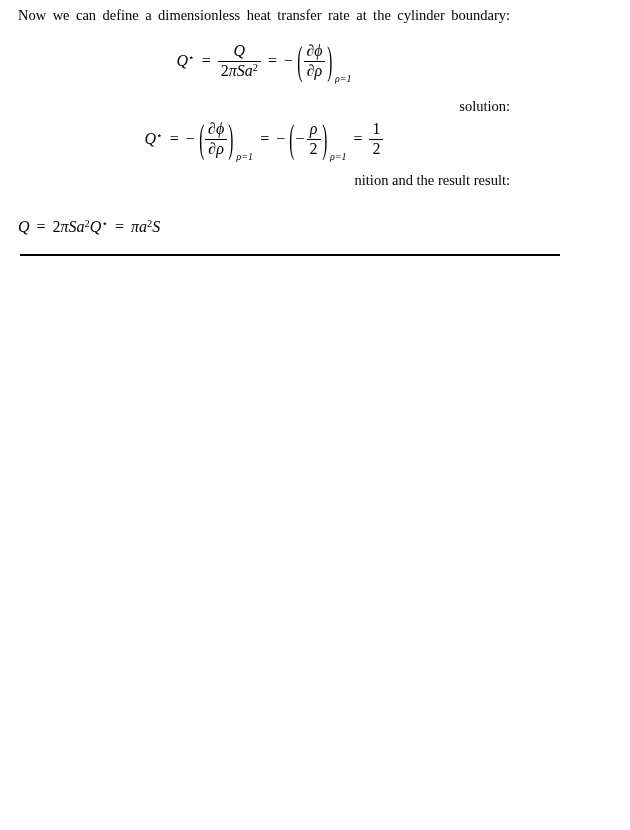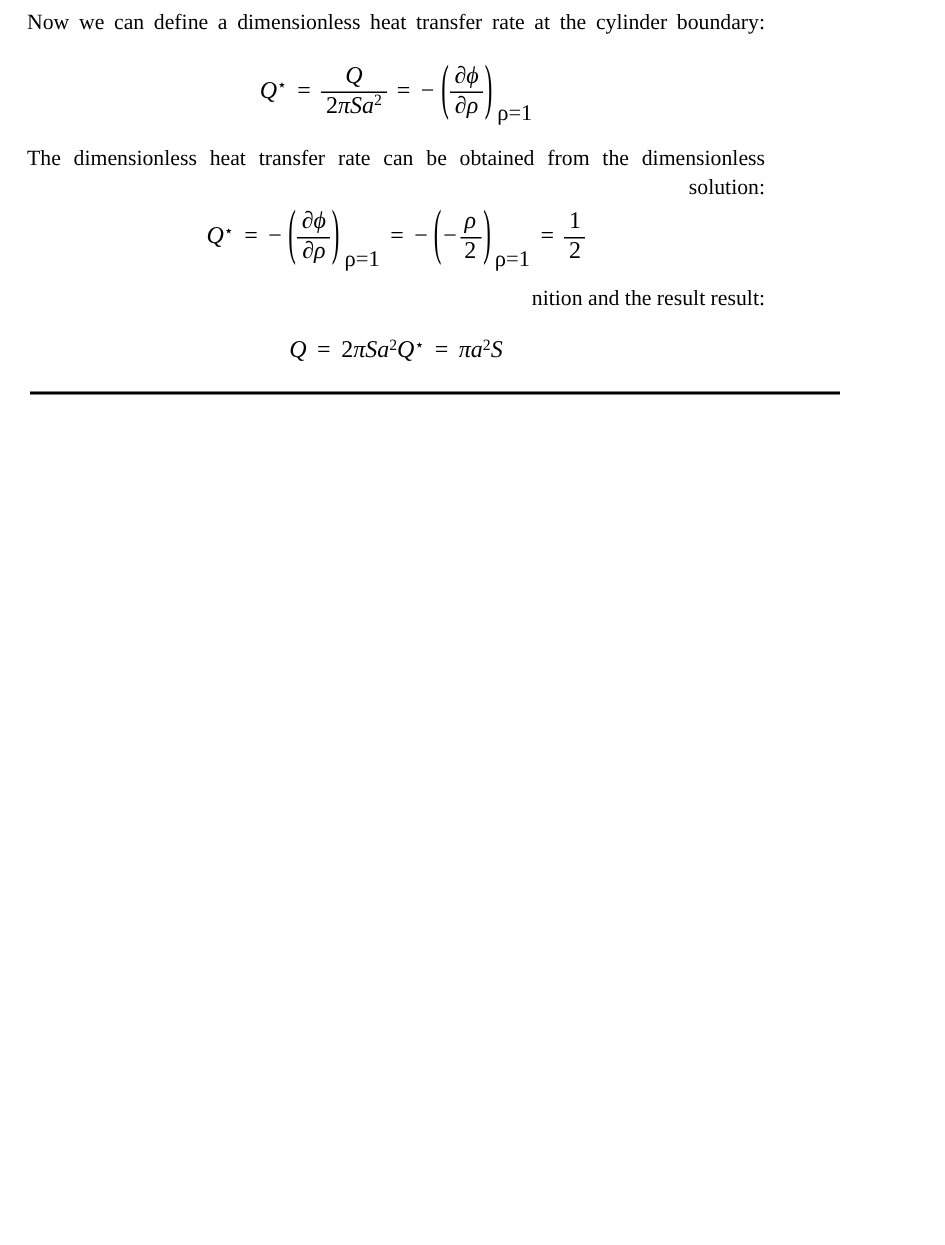--- a/index.html
+++ b/index.html
@@ -40,24 +40,23 @@
     height: 48px;
     font-family: "Liberation Serif", "DejaVu Serif", "DejaVu Sans", serif;
     font-size: 16px;
     line-height: 1;
   }
   .eq1 { margin-top: 12px; }
   .eq2 { margin-top: -1px; }
   .p2 { margin-top: 12px; }
   .p3 { margin-top: 8px; }
   .equation3 {
-    margin-top: 12px;
+    margin-top: 24px;
     height: 26px;
     line-height: 26px;
-    text-align: center;
     font-family: "Liberation Serif", "DejaVu Serif", "DejaVu Sans", serif;
     font-size: 16px;
   }
   .p4 { margin-top: 15px; }
 
   .it { font-style: italic; }
   .sup {
     font-size: 10.5px;
     vertical-align: 5px;
     line-height: 0;
@@ -74,21 +73,22 @@
   .frac .den {
     padding: 1px 3px 0 3px;
     border-top: 1.5px solid currentColor;
   }
   .paren {
     display: inline-block;
     transform: scaleY(2.55) scaleX(0.95);
     margin: 0 1px;
   }
   .limsub {
-    font-size: 15px;
+    font-size: 10px;
+    font-style: italic;
     align-self: flex-end;
     margin-left: 2px;
     transform: translateY(-1px);
   }
   .innerminus { margin-right: 2px; }
 
   .rule {
     margin: 14px 0 0 2px;
     width: 557px;
     height: 1.5px;
@@ -116,21 +116,20 @@
     <span class="paren">(</span>
     <span class="frac">
       <span class="num it">∂ϕ</span>
       <span class="den it">∂ρ</span>
     </span>
     <span class="paren">)</span>
     <span class="limsub">ρ=1</span>
   </div>
 
   <div class="p2">
-    <p class="jline">The dimensionless heat transfer rate can be obtained from the dimensionless</p>
     <p class="lline">solution:</p>
   </div>
 
   <div class="equation eq2">
     <span class="tok"><span class="it">Q</span><span class="sup">⋆</span></span>
     <span class="rel">=</span>
     <span class="minus">−</span>
     <span class="paren">(</span>
     <span class="frac">
       <span class="num it">∂ϕ</span>

